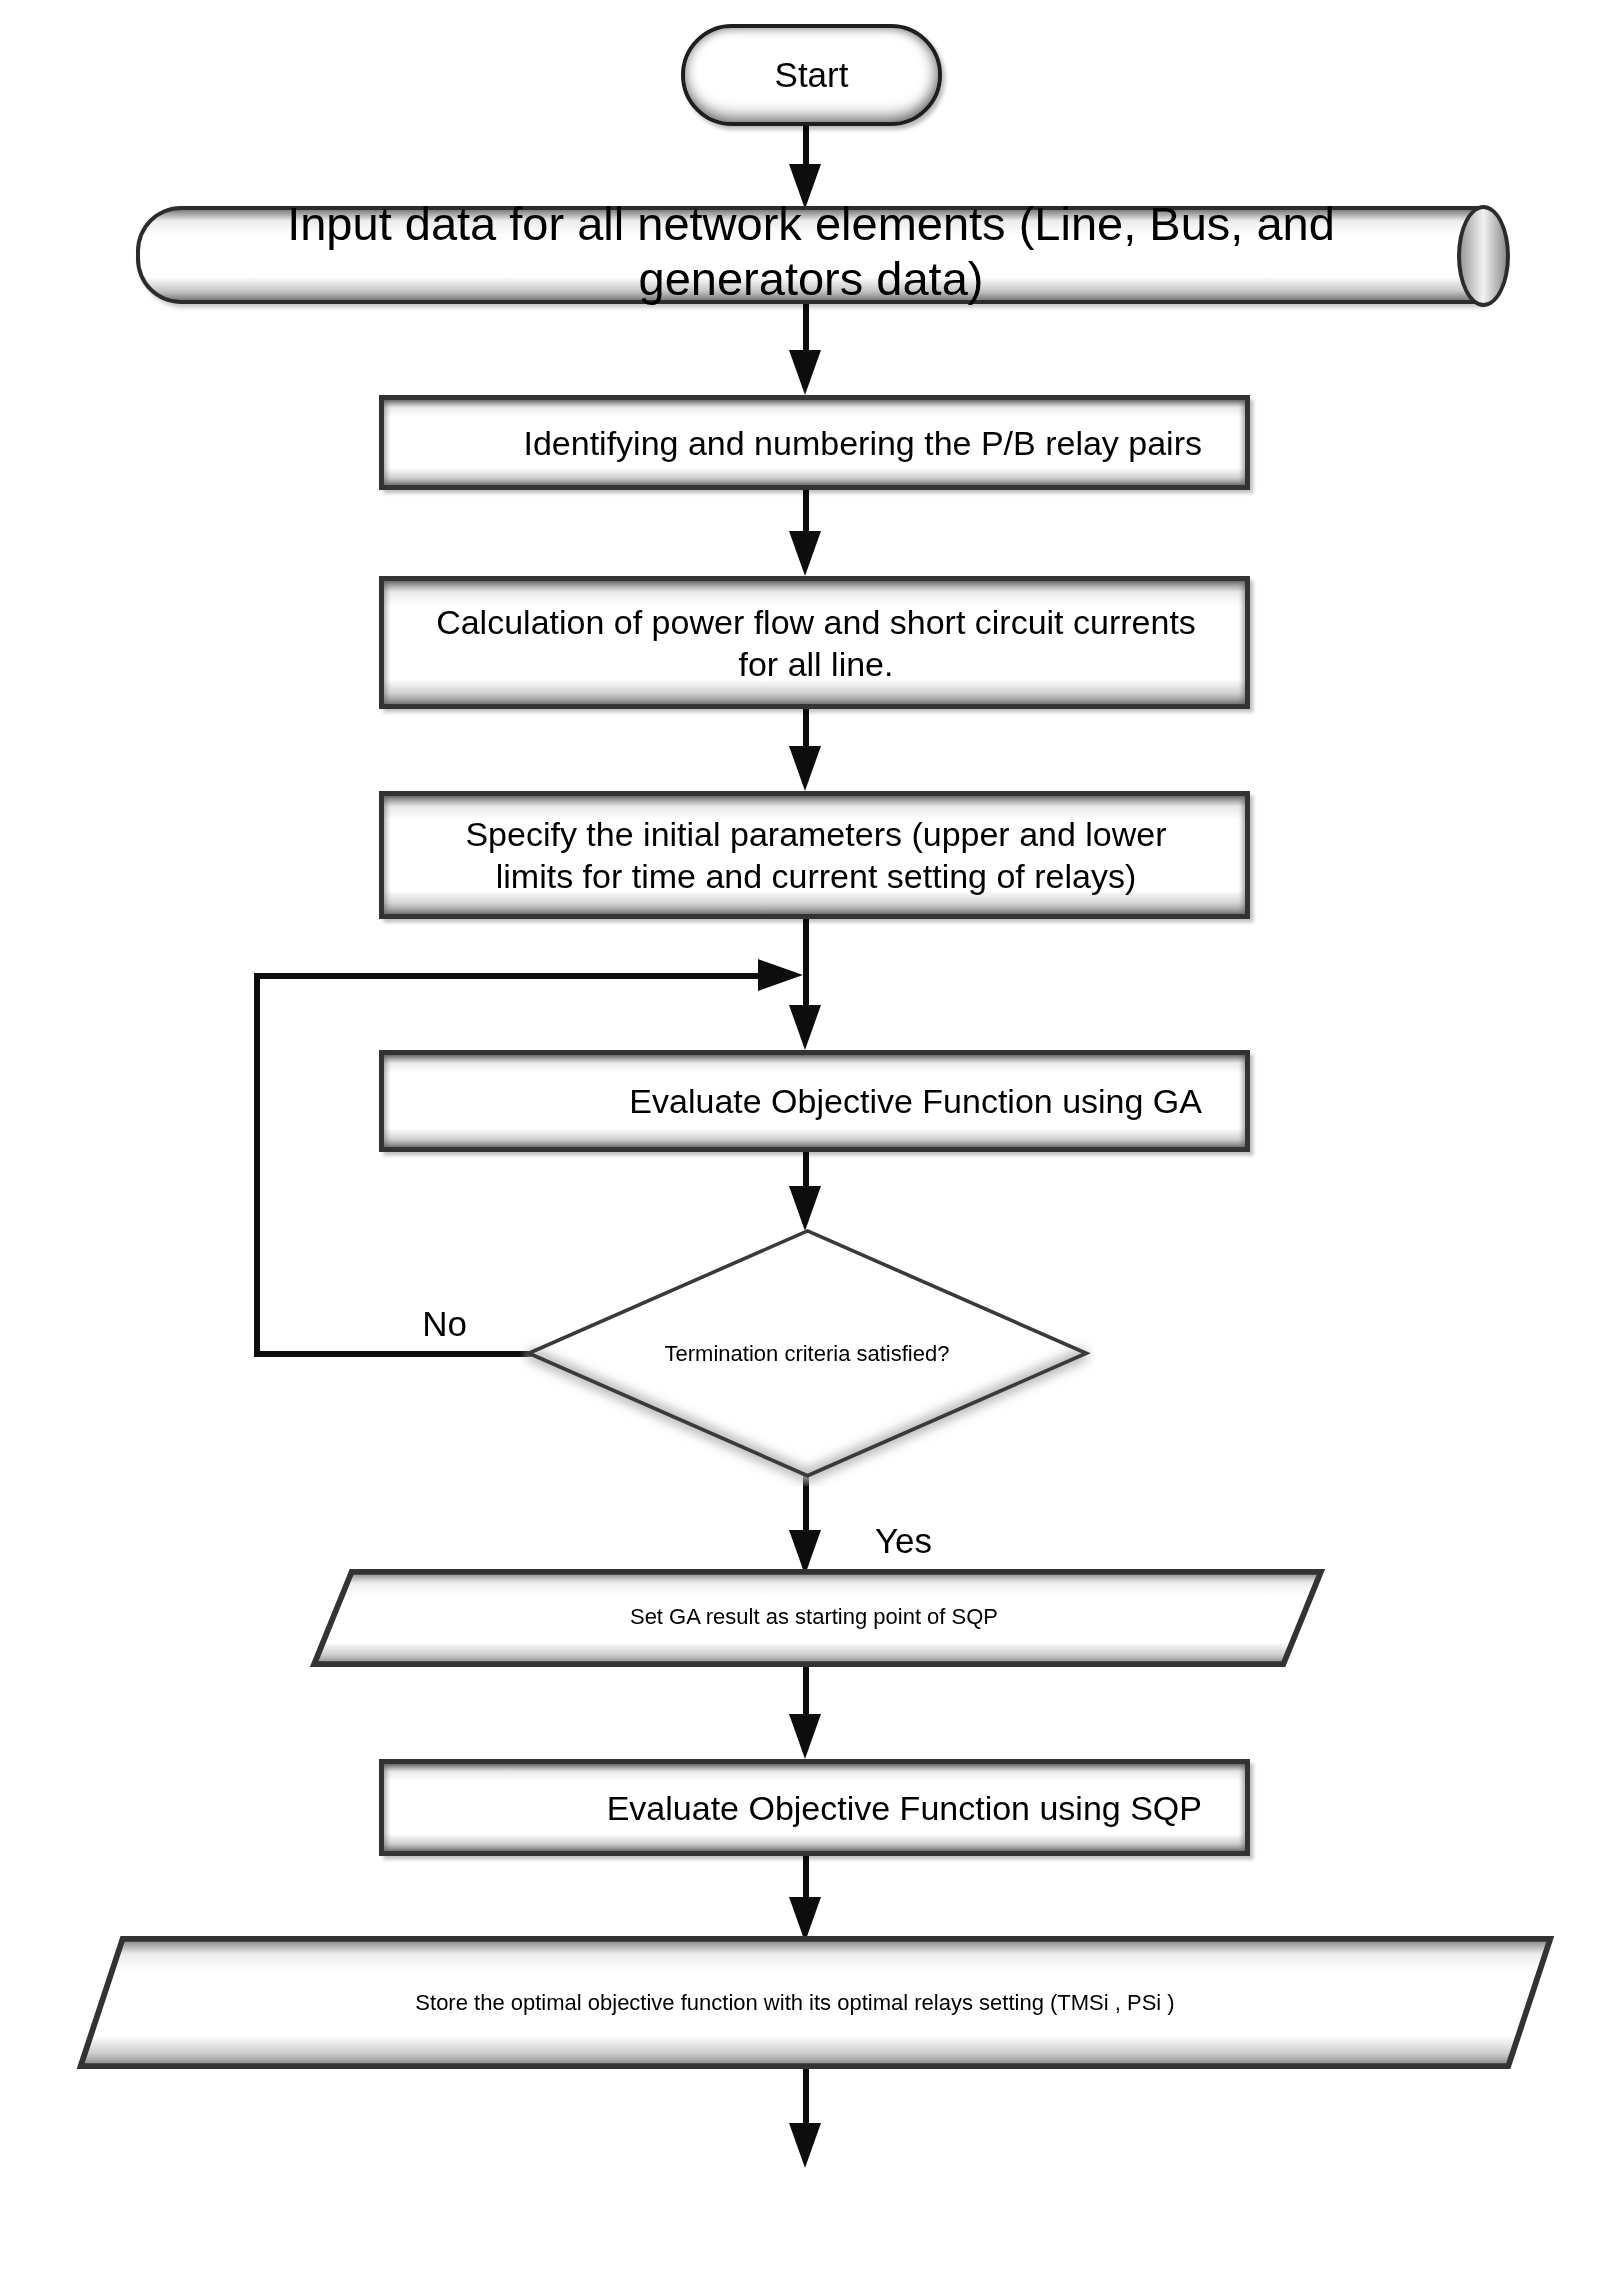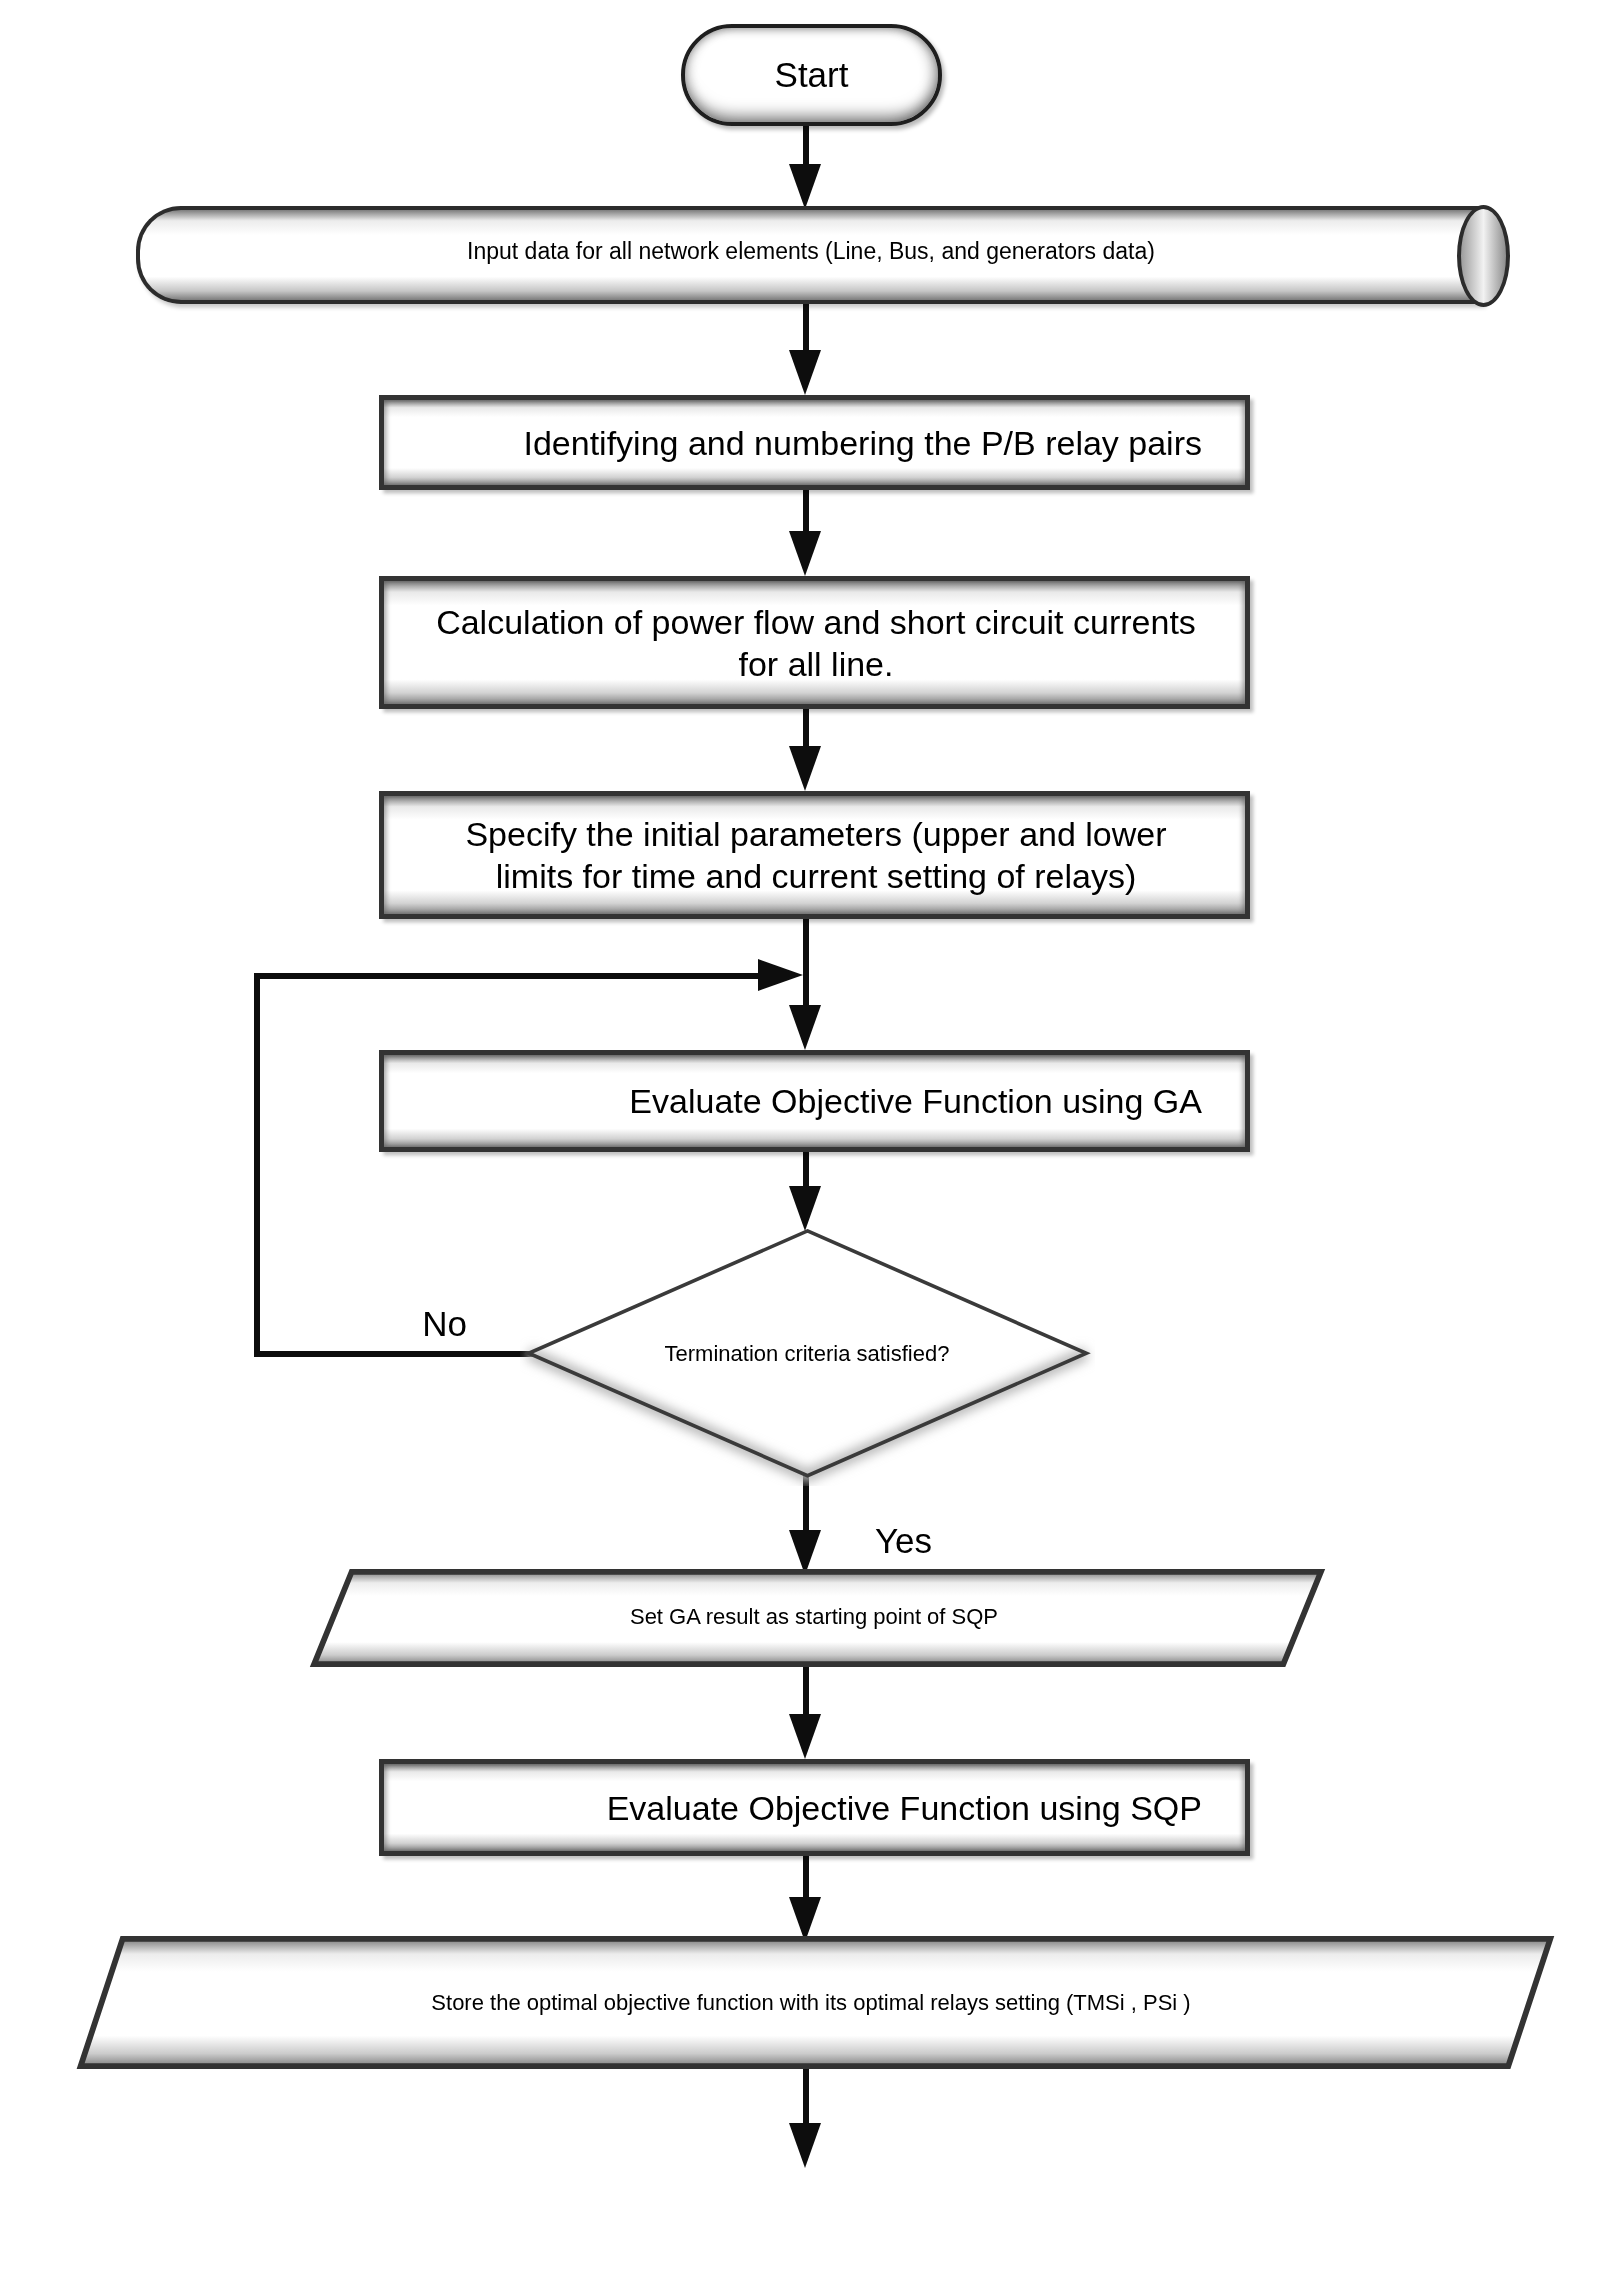--- a/index.html
+++ b/index.html
@@ -58,21 +58,21 @@
     box-shadow:2.9px 3.6px 4.3px rgba(0,0,0,.22);
   }
   .cyl-cap{
     position:absolute;left:1457px;top:205px;width:45px;height:94px;
     border:4.3px solid #2c2c2c;border-radius:50%;
     background:linear-gradient(90deg,#9c9c9c 0%,#f2f2f2 50%,#8d8d8d 100%);
   }
   .cyl-text{
     position:absolute;left:181px;top:206px;width:1260px;height:90px;
     display:flex;align-items:center;justify-content:center;
-    font-size:23px;text-align:center;
+    font-size:47px;text-align:center;
   }
   .svg-shape{position:absolute;}
   .shape-text{
     position:absolute;display:flex;align-items:center;justify-content:center;
     text-align:center;font-size:22px;line-height:42px;
   }
   .edge-label{
     position:absolute;display:flex;align-items:center;justify-content:center;
     font-size:35px;
     margin-top:24px;
@@ -172,17 +172,17 @@
   </svg>
   <div class="shape-text" style="left:347px;top:1573px;width:934px;height:88px">Set GA result as starting point of SQP</div>
 
   <div class="process" style="left:379px;top:1759px;width:861px;height:87px">
     <div class="txt">Evaluate Objective Function using SQP</div>
   </div>
 
   <svg class="svg-shape" style="left:69px;top:1933px" width="1490" height="139" viewBox="0 0 2058 192">
     <polygon points="74,8 2046,8 1988,184 16,184" fill="url(#pgrad)" stroke="#333333" stroke-width="8"></polygon>
   </svg>
-  <div class="shape-text" style="left:116px;top:1942px;width:1390px;height:122px">Store the optimal objective function with its optimal relays setting (TMSi , PSi )</div>
+  <div class="shape-text" style="left:100px;top:1942px;width:1390px;height:122px">Store the optimal objective function with its optimal relays setting (TMSi , PSi )</div>
 
 
 </div>
 
 
 </body></html>

